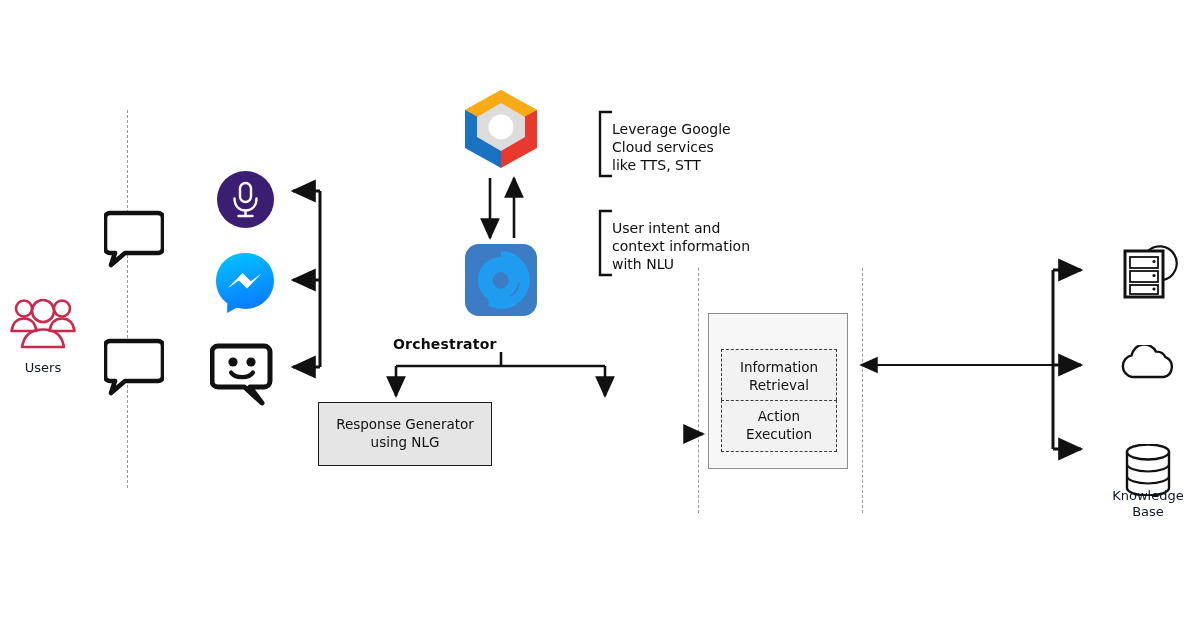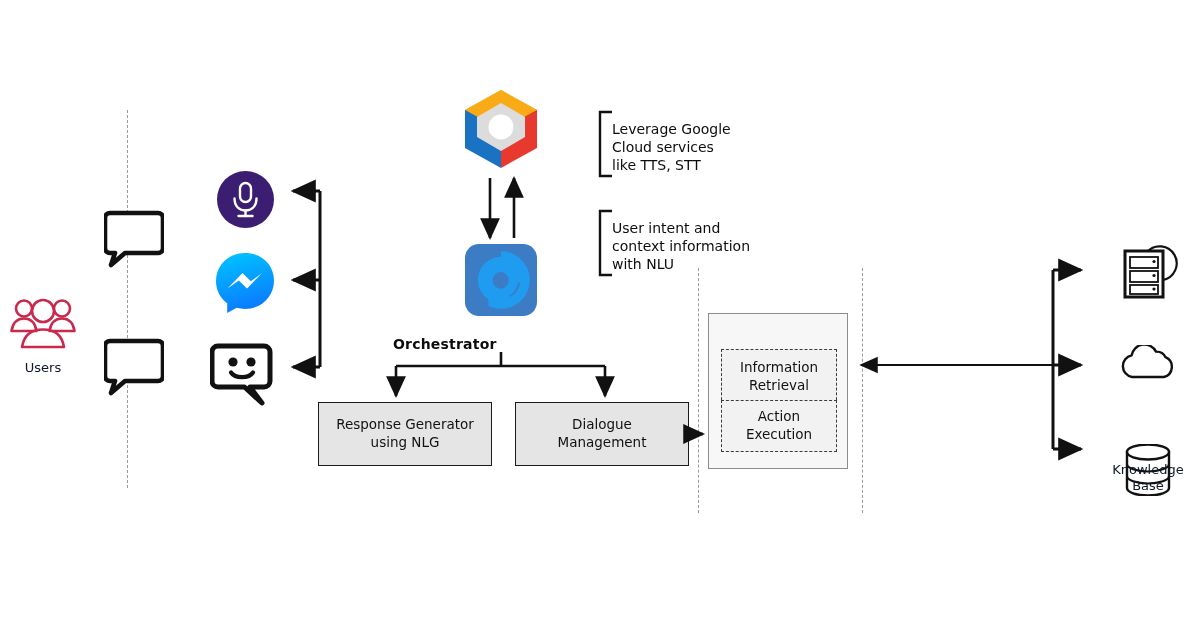--- a/index.html
+++ b/index.html
@@ -170,24 +170,20 @@
 with NLU</div>
   <div class="note" style="left:612px; top:121px;">Leverage Google
 Cloud services
 like TTS, STT</div>
 
   <div class="solid-box" style="left:318px; top:402px; width:174px; height:64px;">
     <div class="box-label">Response Generator
 using NLG</div>
   </div>
 
-  <div class="solid-box" style="left:515px; top:402px; width:174px; height:64px;">
-    <div class="box-label">Dialogue
-Management</div>
-  </div>
 
   <div class="group-box" style="left:708px; top:313px; width:140px; height:156px;">
     <div class="dashed-box" style="left:12px; top:16px; width:116px; height:56px;margin-top:19px;">
       <div class="box-label">Information
 Retrieval</div>
     </div>
     <div class="dashed-box" style="left:12px; top:86px; width:116px; height:52px;">
       <div class="box-label">Action
 Execution</div>
     </div>
@@ -207,21 +203,21 @@
   <svg class="icon-svg" style="left:1118px; top:345px;" width="60" height="34" viewBox="0 0 60 34">
     <path d="M14 32 A11 11 0 0 1 13.6 10.4 A13 13 0 0 1 38 6.6 A10 10 0 0 1 47.5 12.2 A10.5 10.5 0 0 1 46 32 Z" fill="#ffffff" stroke="#111" stroke-width="2.4" stroke-linejoin="round"></path>
   </svg>
 
   <svg class="icon-svg" style="left:1123px; top:444px;" width="50" height="52" viewBox="0 0 50 52">
     <path d="M4 8 V44 A21 7.5 0 0 0 46 44 V8 Z" fill="#ffffff" stroke="#111" stroke-width="2.4"></path>
     <ellipse cx="25" cy="8" rx="21" ry="7.5" fill="#ffffff" stroke="#111" stroke-width="2.4"></ellipse>
     <path d="M4 20 A21 7.5 0 0 0 46 20" fill="none" stroke="#111" stroke-width="2"></path>
     <path d="M4 32 A21 7.5 0 0 0 46 32" fill="none" stroke="#111" stroke-width="2"></path>
   </svg>
-  <div class="icon-caption" style="left:1098px; top:462px; width:100px;">Knowledge
+  <div class="icon-caption" style="left:1098px; top:488px; width:100px;">Knowledge
 Base</div>
 
   <svg id="wires" viewBox="0 0 1200 619">
     <defs>
       <marker id="ar" markerWidth="9" markerHeight="9" refX="7.6" refY="4.5" orient="auto">
         <path d="M0,0.7 L8.4,4.5 L0,8.3 Z" fill="#111"></path>
       </marker>
     </defs>
     <g stroke="#111" fill="none" stroke-width="3">
 

